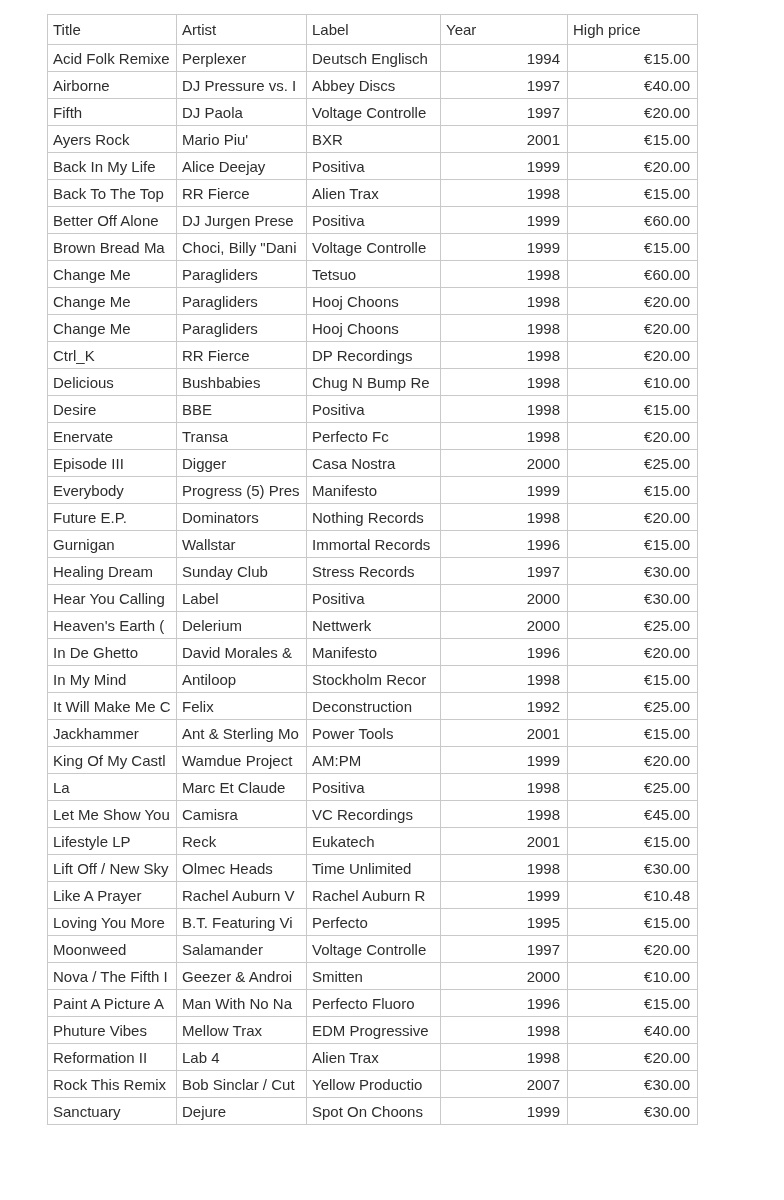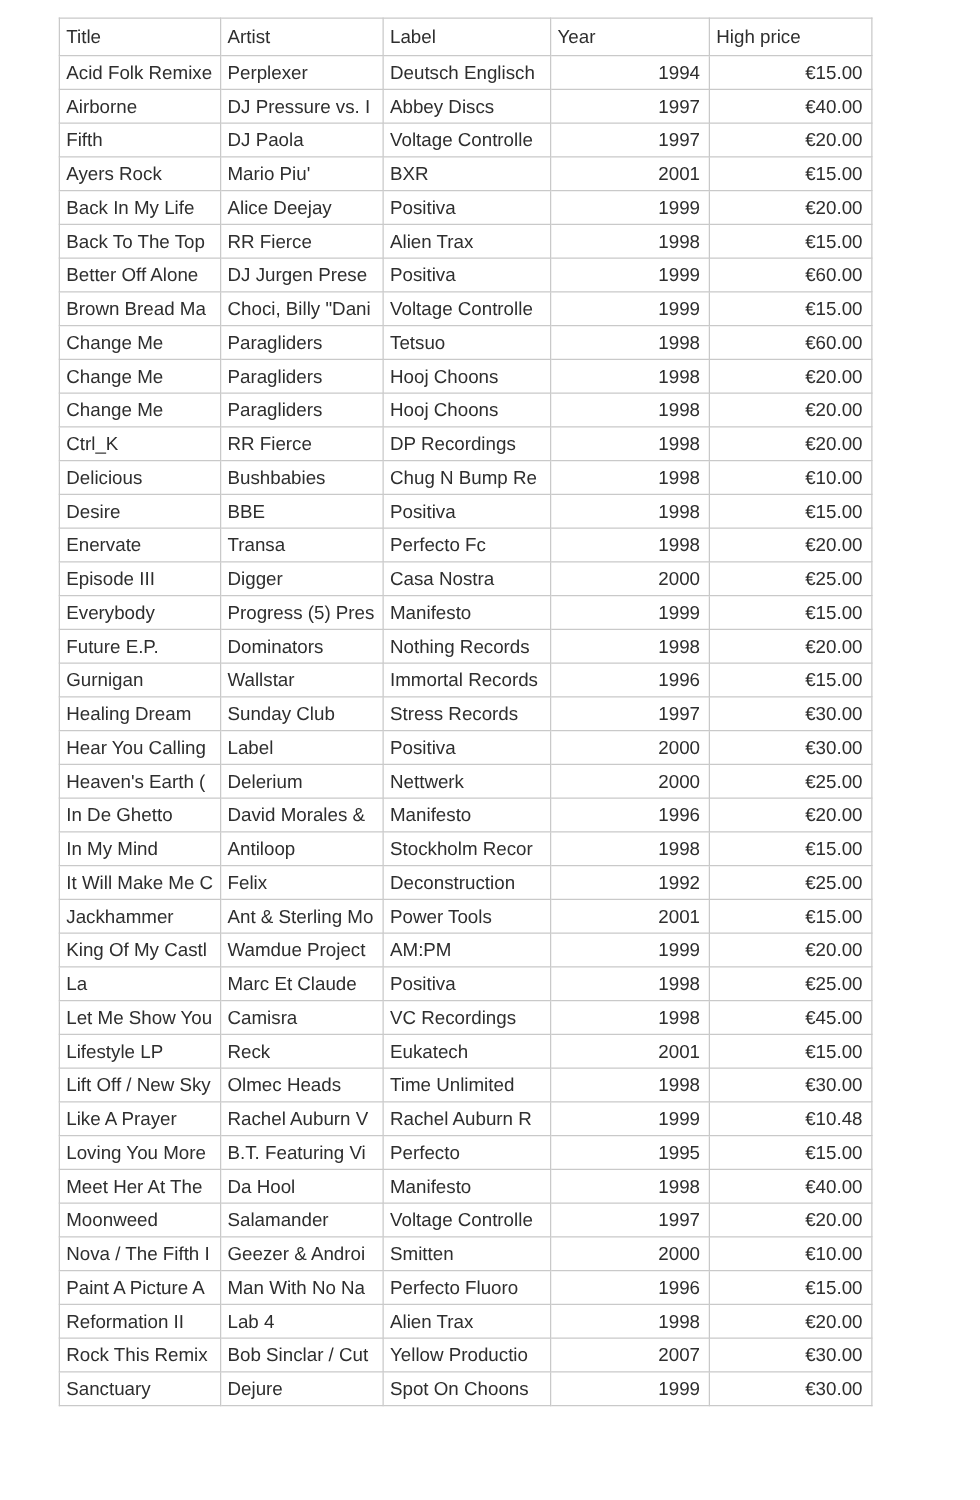--- a/index.html
+++ b/index.html
@@ -294,27 +294,20 @@
           <td class="num">€10.48</td>
         </tr>
         <tr>
           <td>Loving You More</td>
           <td>B.T. Featuring Vi</td>
           <td>Perfecto</td>
           <td class="num">1995</td>
           <td class="num">€15.00</td>
         </tr>
         <tr>
-          <td>Meet Her At The</td>
-          <td>Da Hool</td>
-          <td>Manifesto</td>
-          <td class="num">1998</td>
-          <td class="num">€40.00</td>
-        </tr>
-        <tr>
           <td>Moonweed</td>
           <td>Salamander</td>
           <td>Voltage Controlle</td>
           <td class="num">1997</td>
           <td class="num">€20.00</td>
         </tr>
         <tr>
           <td>Nova / The Fifth I</td>
           <td>Geezer &amp; Androi</td>
           <td>Smitten</td>
@@ -322,20 +315,27 @@
           <td class="num">€10.00</td>
         </tr>
         <tr>
           <td>Paint A Picture A</td>
           <td>Man With No Na</td>
           <td>Perfecto Fluoro</td>
           <td class="num">1996</td>
           <td class="num">€15.00</td>
         </tr>
         <tr>
+          <td>Phuture Vibes</td>
+          <td>Mellow Trax</td>
+          <td>EDM Progressive</td>
+          <td class="num">1998</td>
+          <td class="num">€40.00</td>
+        </tr>
+        <tr>
           <td>Reformation II</td>
           <td>Lab 4</td>
           <td>Alien Trax</td>
           <td class="num">1998</td>
           <td class="num">€20.00</td>
         </tr>
         <tr>
           <td>Rock This Remix</td>
           <td>Bob Sinclar / Cut</td>
           <td>Yellow Productio</td>

